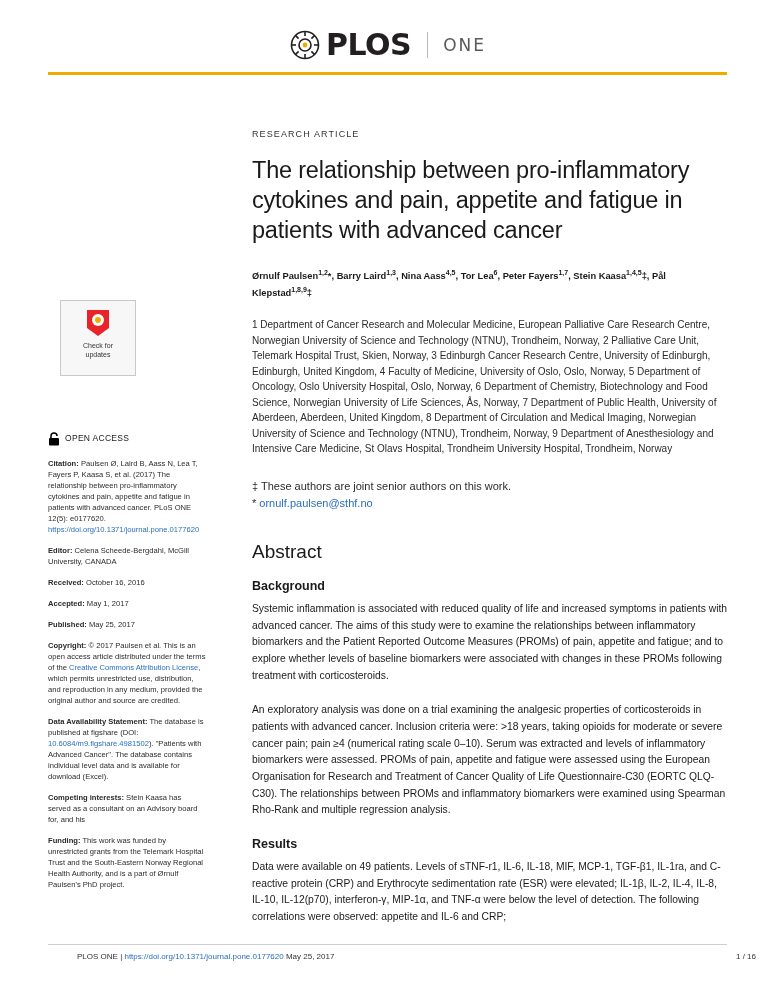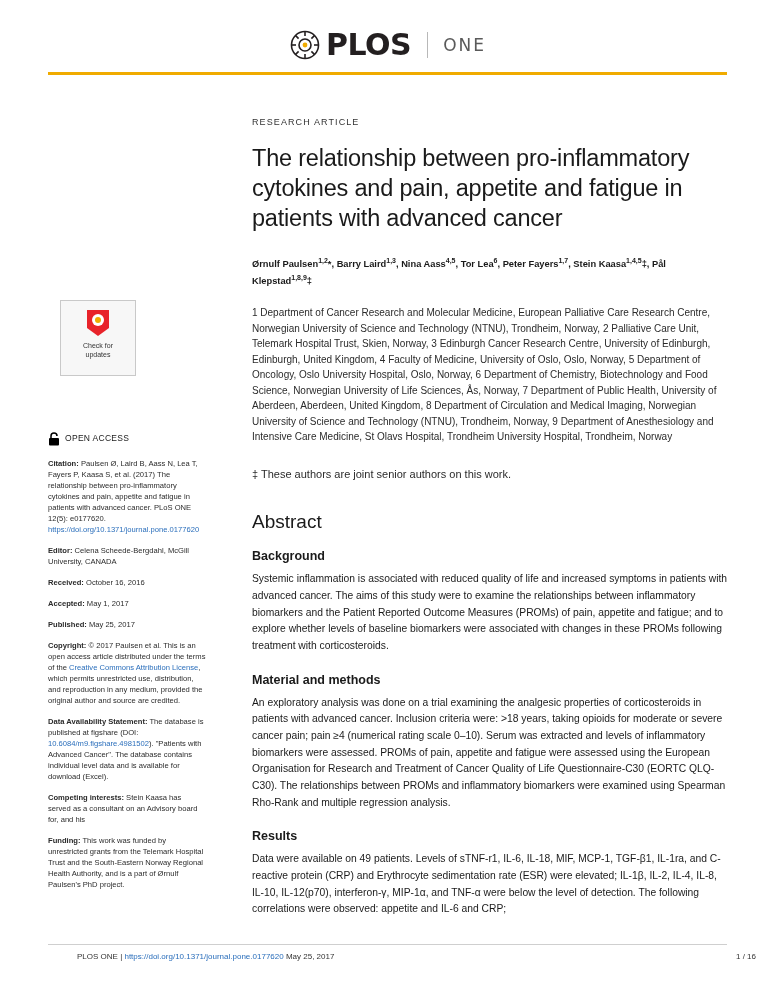--- a/index.html
+++ b/index.html
@@ -120,21 +120,21 @@
     color: #1a1a1a;
   }
   .meta-block { margin-bottom: 10px; }
   .meta-block b { font-weight: bold; }
   a.link { color: #2a6ebb; text-decoration: none; }
 
   
   .right-col {
     position: absolute;
     left: 252px;
-    top: 117px;
+    top: 129px;
     width: 476px;
   }
   .article-type {
     font-size: 9px;
     letter-spacing: 1.1px;
     color: #333;
     margin-bottom: 16px;
   }
   .title {
     font-size: 23.5px;
@@ -305,28 +305,28 @@
     <h1 class="title">The relationship between pro-inflammatory cytokines and pain, appetite and fatigue in patients with advanced cancer</h1>
 
     <div class="authors">
       <span>Ørnulf Paulsen</span><sup>1,2</sup><span>*, Barry Laird</span><sup>1,3</sup><span>, Nina Aass</span><sup>4,5</sup><span>, Tor Lea</span><sup>6</sup><span>, Peter Fayers</span><sup>1,7</sup><span>, Stein Kaasa</span><sup>1,4,5</sup><span>‡, Pål Klepstad</span><sup>1,8,9</sup><span>‡</span>
     </div>
 
     <div class="affiliations">1  Department of Cancer Research and Molecular Medicine, European Palliative Care Research Centre, Norwegian University of Science and Technology (NTNU), Trondheim, Norway, 2  Palliative Care Unit, Telemark Hospital Trust, Skien, Norway, 3  Edinburgh Cancer Research Centre, University of Edinburgh, Edinburgh, United Kingdom, 4  Faculty of Medicine, University of Oslo, Oslo, Norway, 5  Department of Oncology, Oslo University Hospital, Oslo, Norway, 6  Department of Chemistry, Biotechnology and Food Science, Norwegian University of Life Sciences, Ås, Norway, 7  Department of Public Health, University of Aberdeen, Aberdeen, United Kingdom, 8  Department of Circulation and Medical Imaging, Norwegian University of Science and Technology (NTNU), Trondheim, Norway, 9  Department of Anesthesiology and Intensive Care Medicine, St Olavs Hospital, Trondheim University Hospital, Trondheim, Norway</div>
 
     <div class="notes">
       <div>‡ These authors are joint senior authors on this work.</div>
+      <div><span>*</span> <a class="link" href="#">ornulf.paulsen@sthf.no</a></div>
     </div>
 
     <h2 class="abstract-head">Abstract</h2>
 
     <h3 class="sec-head">Background</h3>
     <p class="para">Systemic inflammation is associated with reduced quality of life and increased symptoms in patients with advanced cancer. The aims of this study were to examine the relationships between inflammatory biomarkers and the Patient Reported Outcome Measures (PROMs) of pain, appetite and fatigue; and to explore whether levels of baseline biomarkers were associated with changes in these PROMs following treatment with corticosteroids.</p>
 
-    <h3 class="sec-head">Material and methods</h3>
     <p class="para">An exploratory analysis was done on a trial examining the analgesic properties of corticosteroids in patients with advanced cancer. Inclusion criteria were: &gt;18 years, taking opioids for moderate or severe cancer pain; pain ≥4 (numerical rating scale 0–10). Serum was extracted and levels of inflammatory biomarkers were assessed. PROMs of pain, appetite and fatigue were assessed using the European Organisation for Research and Treatment of Cancer Quality of Life Questionnaire-C30 (EORTC QLQ-C30). The relationships between PROMs and inflammatory biomarkers were examined using Spearman Rho-Rank and multiple regression analysis.</p>
 
     <h3 class="sec-head">Results</h3>
     <p class="para">Data were available on 49 patients. Levels of sTNF-r1, IL-6, IL-18, MIF, MCP-1, TGF-β1, IL-1ra, and C-reactive protein (CRP) and Erythrocyte sedimentation rate (ESR) were elevated; IL-1β, IL-2, IL-4, IL-8, IL-10, IL-12(p70), interferon-γ, MIP-1α, and TNF-α were below the level of detection. The following correlations were observed: appetite and IL-6 and CRP;</p>
   </div>
 
   <div class="footer-rule"></div>
   <div class="footer">
     <div class="f-left">
       <span>PLOS ONE | </span><a class="link" href="#">https://doi.org/10.1371/journal.pone.0177620</a><span>  May 25, 2017</span>

